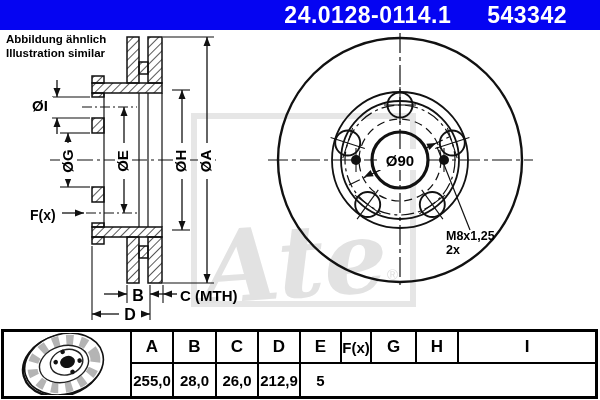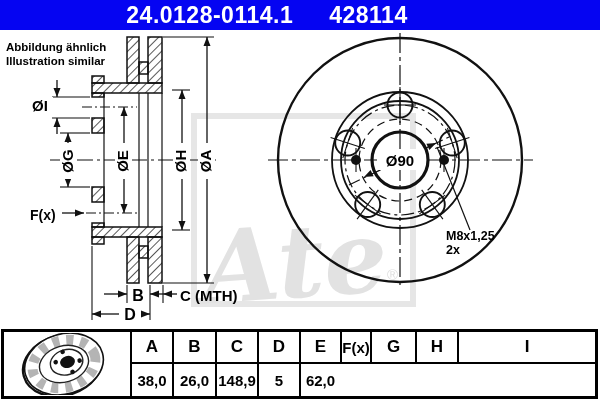--- a/index.html
+++ b/index.html
@@ -1,24 +1,24 @@
 <!DOCTYPE html>
 <html><head>
 <meta charset="utf-8">
 <style>
   html,body{margin:0;padding:0;width:600px;height:400px;background:#fff;overflow:hidden;
     font-family:"Liberation Sans", sans-serif;}
   #stage{position:relative;width:600px;height:400px;background:#fff;}
   
   #hdr{position:absolute;top:0;left:0;width:600px;height:30px;background:#0504f2;
-    display:flex;align-items:center;justify-content:center;}
+    display:flex;align-items:center;justify-content:flex-end;}
   #hdr .inner{display:flex;gap:36px;transform:translateX(-33px);}
   #hdr span{color:#fff;font-weight:bold;font-size:23px;letter-spacing:.5px;white-space:nowrap;}
   
-  #note{position:absolute;top:33px;left:6px;font-size:11.5px;font-weight:bold;color:#000;line-height:13.5px;margin-top:8px;}
+  #note{position:absolute;top:33px;left:6px;font-size:11.5px;font-weight:bold;color:#000;line-height:13.5px;}
   
   #draw{position:absolute;top:0;left:0;}
   
   #tbl{position:absolute;top:329px;left:1px;width:597px;height:70px;box-sizing:border-box;
     border:3px solid #000;display:grid;background:#fff;
     grid-template-columns:126px 42px 43px 42px 42px 41px 30px 45px 42px auto;
     grid-template-rows:32px auto;}
   #tbl .cell{display:flex;align-items:center;justify-content:center;box-sizing:border-box;
     border-left:2px solid #000;font-weight:bold;color:#000;}
   #tbl .hd{font-size:17px;border-bottom:2px solid #000;}
@@ -27,21 +27,21 @@
   .small-x{font-size:12px;}
 </style>
 </head>
 <body>
 
 <div id="stage">
 
   <div id="hdr">
     <div class="inner">
       <span>24.0128-0114.1</span>
-      <span>428114</span>
+      <span>543342</span>
     </div>
   </div>
 
   <div id="note">
     <div>Abbildung ähnlich</div>
     <div>Illustration similar</div>
   </div>
 
   <svg id="draw" width="600" height="400" viewBox="0 0 600 400">
     <defs>
@@ -236,20 +236,20 @@
     <div class="cell hd">A</div>
     <div class="cell hd">B</div>
     <div class="cell hd">C</div>
     <div class="cell hd">D</div>
     <div class="cell hd">E</div>
     <div class="cell hd small-x" style="font-size:15px;">F(x)</div>
     <div class="cell hd">G</div>
     <div class="cell hd">H</div>
     <div class="cell hd">I</div>
 
-    <div class="cell val">38,0</div>
+    <div class="cell val">255,0</div>
+    <div class="cell val">28,0</div>
     <div class="cell val">26,0</div>
-    <div class="cell val">148,9</div>
+    <div class="cell val">212,9</div>
     <div class="cell val">5</div>
-    <div class="cell val">62,0</div>
   </div>
 
 </div>
 
 </body></html>

